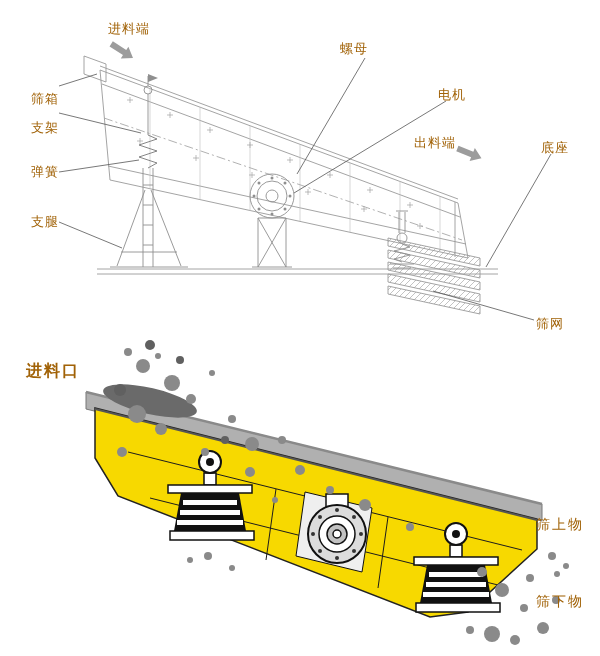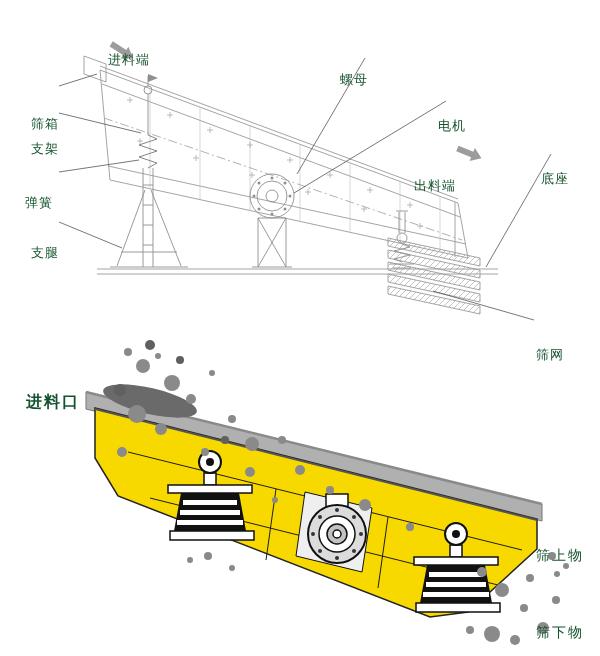--- a/index.html
+++ b/index.html
@@ -2,23 +2,22 @@
 <html><head>
 <meta charset="utf-8">
 <style>
   html,body{margin:0;padding:0;background:#ffffff;}
   #stage{
     position:relative;width:600px;height:656px;background:#ffffff;overflow:hidden;
     font-family:"Liberation Sans","DejaVu Sans",sans-serif;
   }
   #stage svg{position:absolute;left:0;top:0;}
   .lbl{
-    position:absolute;color:#14532d;font-size:13px;line-height:1.1;white-space:nowrap;
+    position:absolute;color:#a16207;font-size:13px;line-height:1.1;white-space:nowrap;
     letter-spacing:1px;
-    margin-top:31px;
   }
   .lbl.big{font-size:16px;font-weight:600;letter-spacing:2px;}
   .lbl.med{font-size:14px;letter-spacing:2px;}
 </style>
 </head>
 <body>
 
 <div id="stage">
 
   <svg width="600" height="656" viewBox="0 0 600 656">
@@ -239,26 +238,26 @@
           <circle cx="566" cy="566" r="3"></circle>
         <circle cx="208" cy="556" r="4"></circle>
           <circle cx="232" cy="568" r="3"></circle>
         <circle cx="190" cy="560" r="3"></circle>
       </g>
     </g>
   </svg>
 
   <div class="lbl" style="left:108px;top:22px">进料端</div>
   <div class="lbl" style="left:340px;top:42px">螺母</div>
-  <div class="lbl" style="left:31px;top:86px">筛箱</div>
+  <div class="lbl" style="left:31px;top:92px">筛箱</div>
   <div class="lbl" style="left:438px;top:88px">电机</div>
-  <div class="lbl" style="left:31px;top:111px">支架</div>
-  <div class="lbl" style="left:414px;top:148px">出料端</div>
+  <div class="lbl" style="left:31px;top:121px">支架</div>
+  <div class="lbl" style="left:414px;top:136px">出料端</div>
   <div class="lbl" style="left:541px;top:141px">底座</div>
-  <div class="lbl" style="left:25px;top:165px">弹簧</div>
+  <div class="lbl" style="left:31px;top:165px">弹簧</div>
   <div class="lbl" style="left:31px;top:215px">支腿</div>
   <div class="lbl" style="left:536px;top:317px">筛网</div>
 
   <div class="lbl big" style="left:26px;top:362px">进料口</div>
   <div class="lbl med" style="left:536px;top:517px">筛上物</div>
   <div class="lbl med" style="left:536px;top:594px">筛下物</div>
 
 </div>
 
 </body></html>

